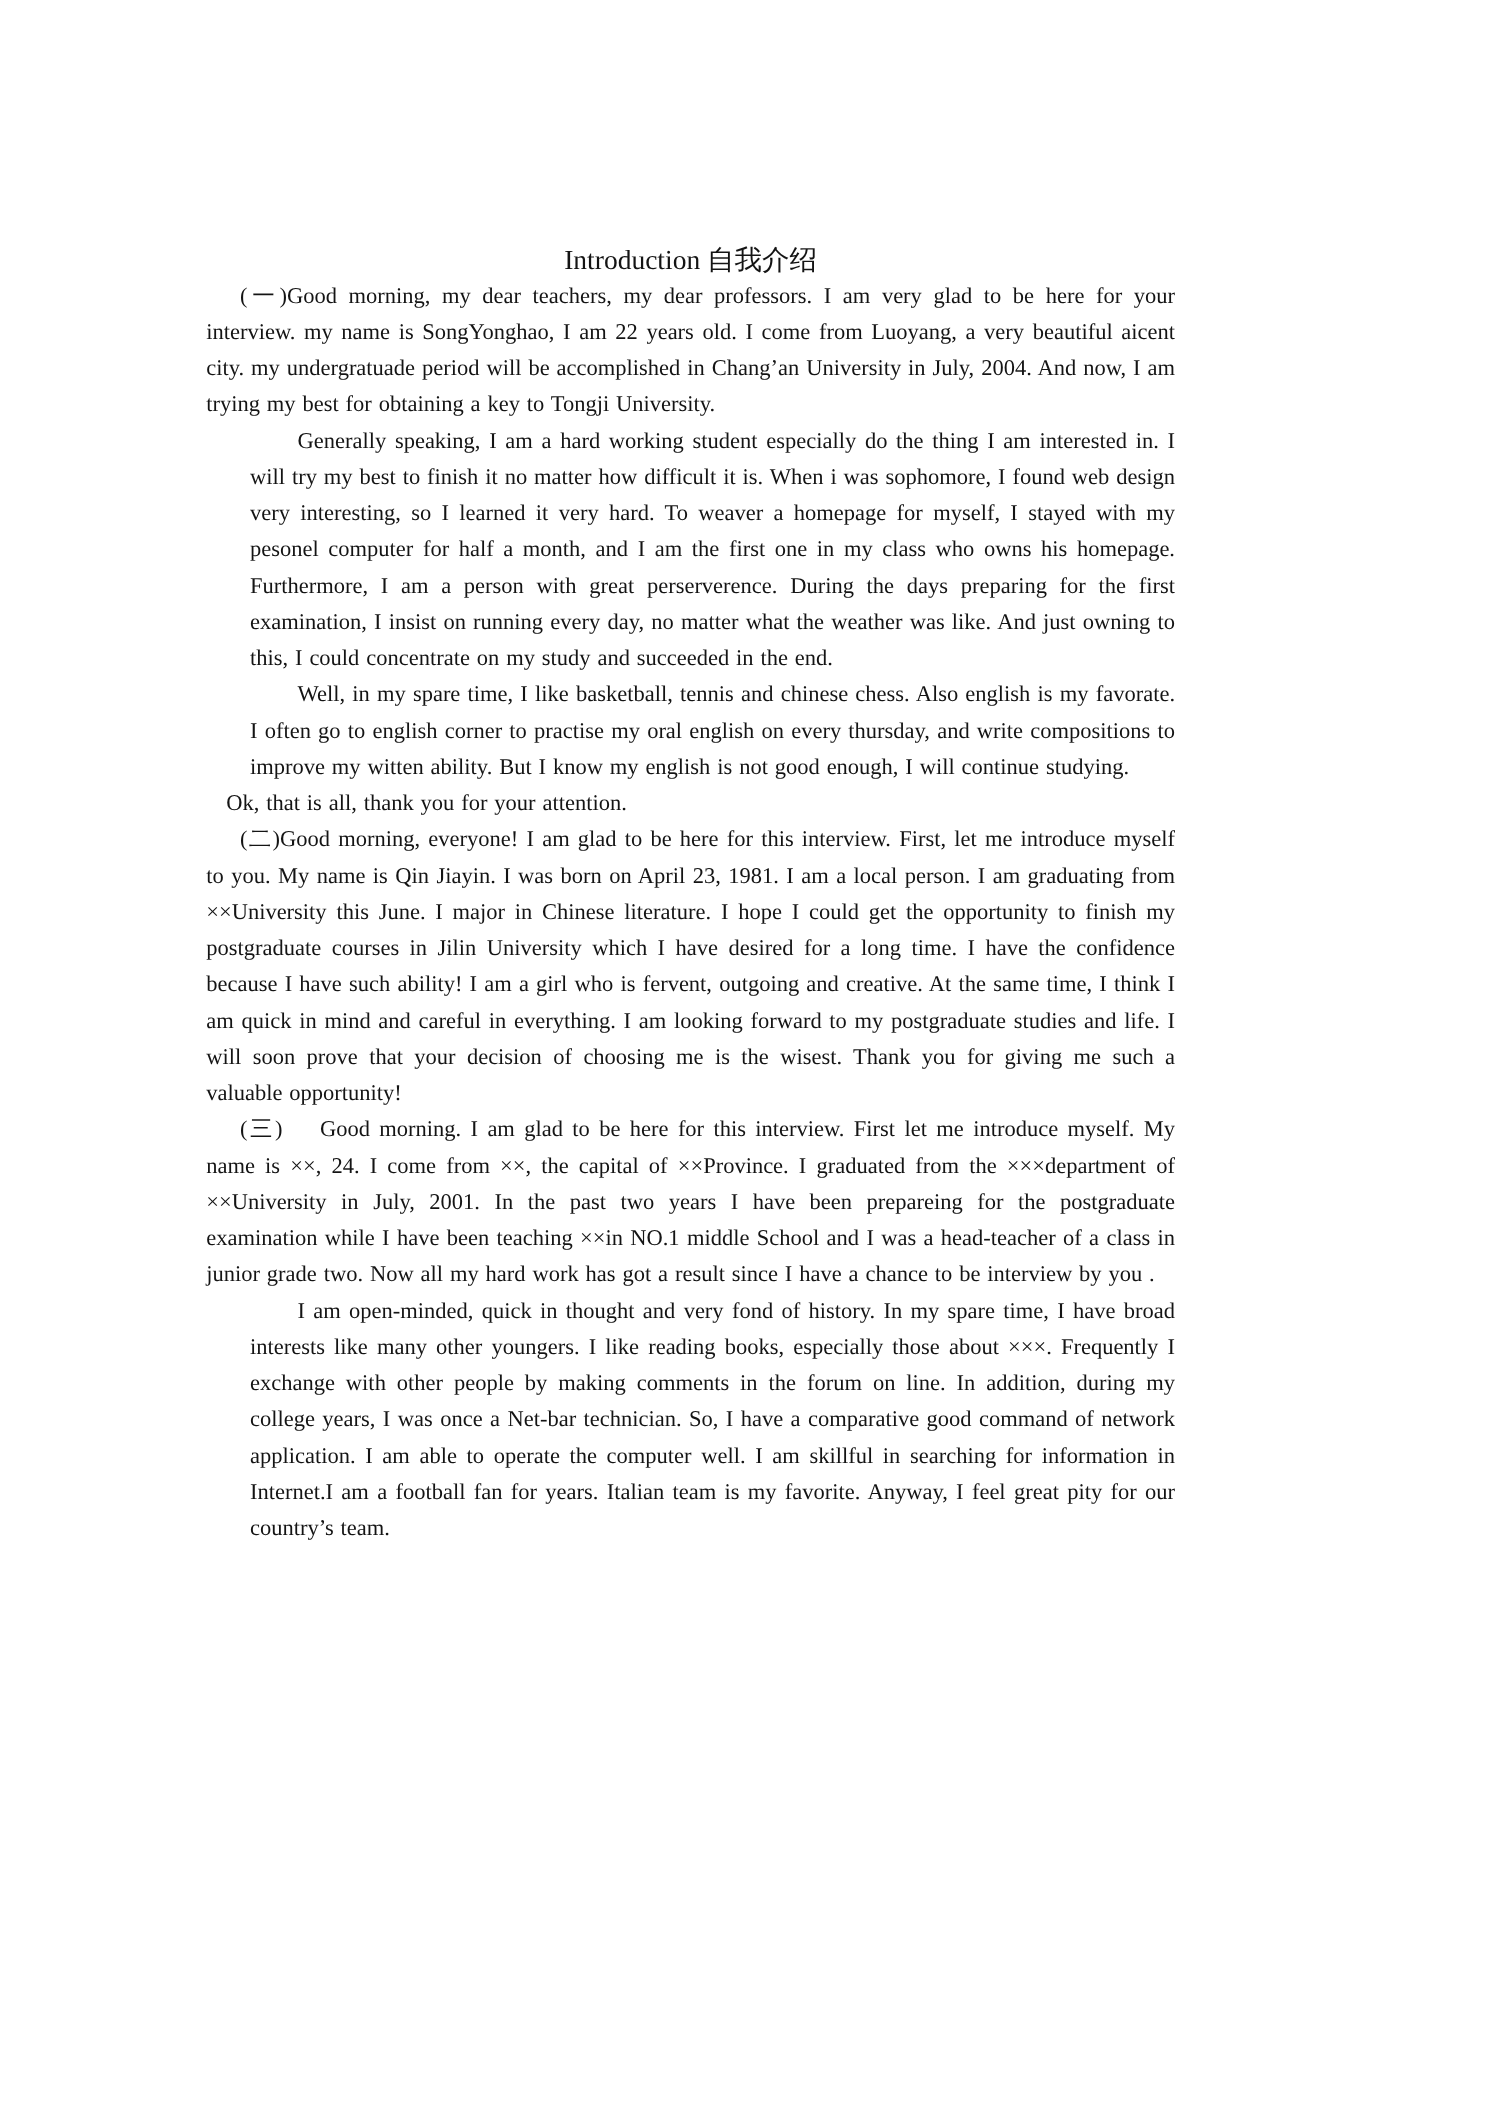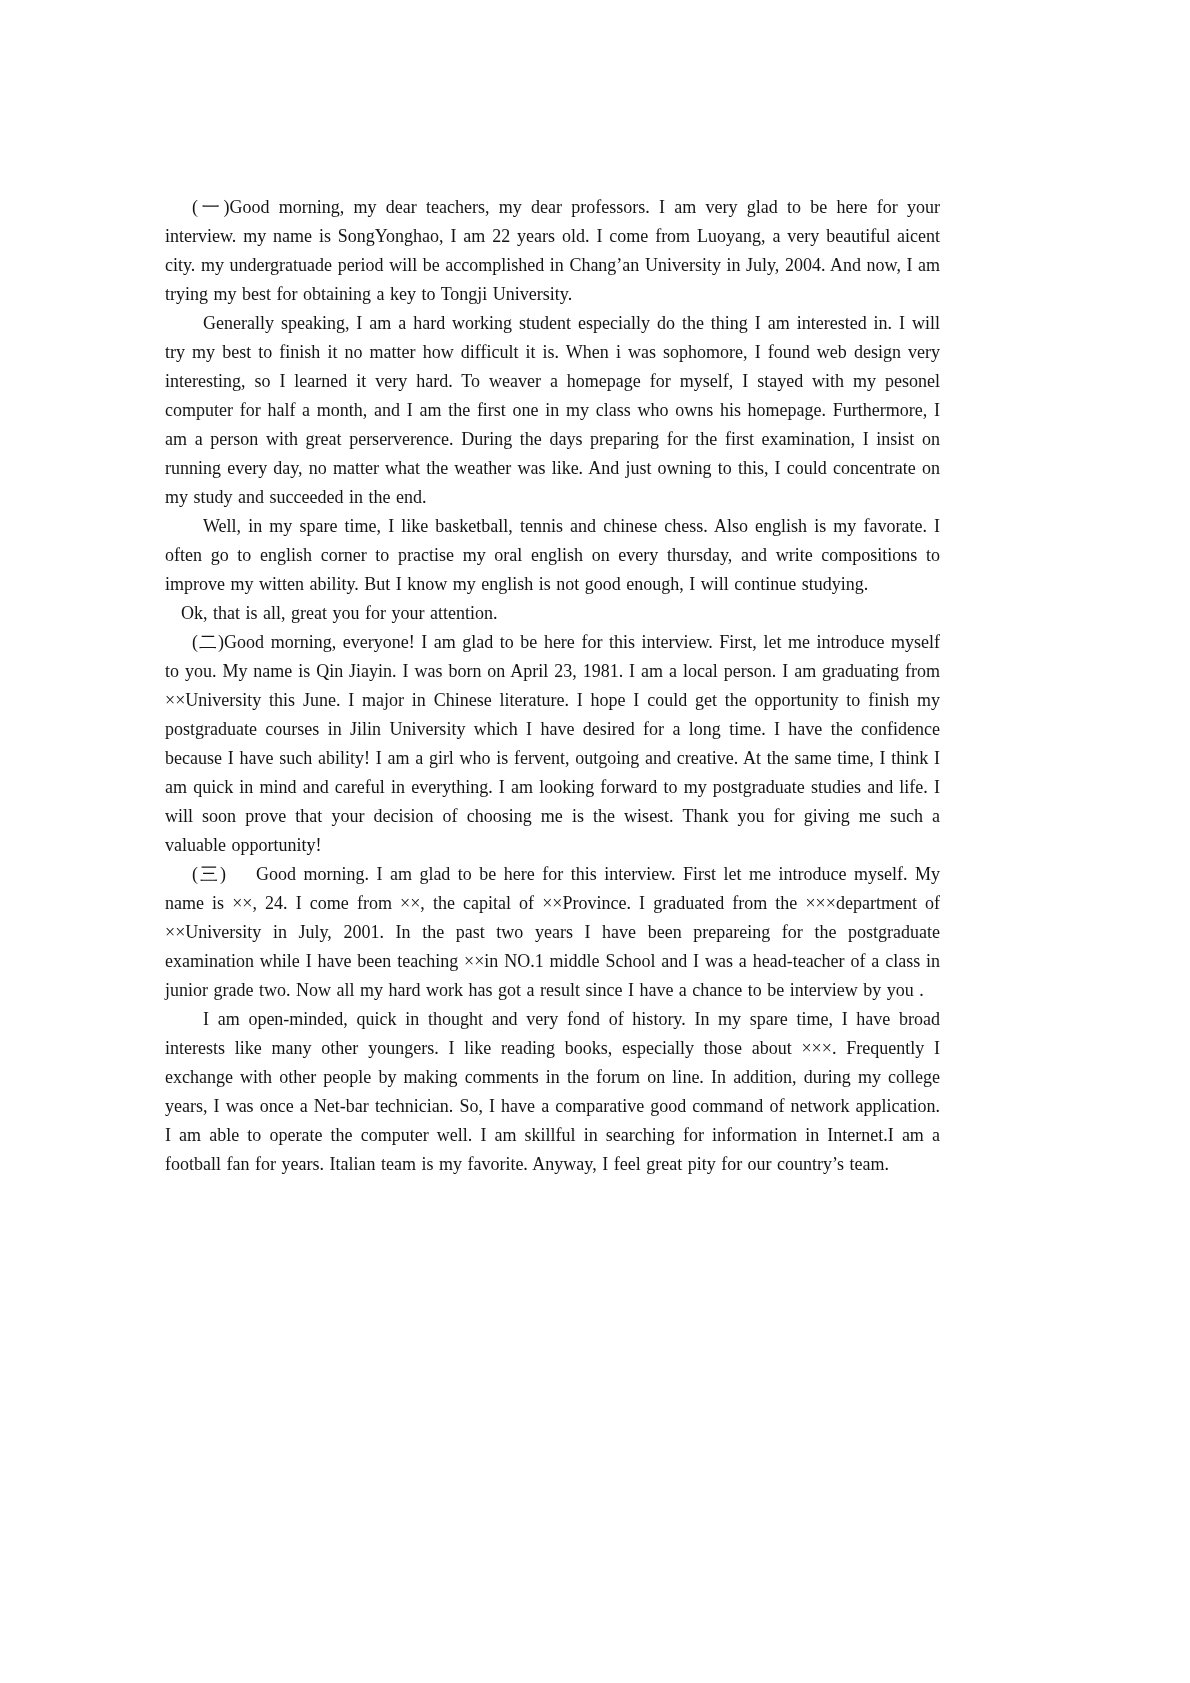--- a/index.html
+++ b/index.html
@@ -35,29 +35,30 @@
   .doc-body p {
     margin: 0;
     font-size: 18px;
     line-height: 29px;
     text-align: justify;
     text-justify: inter-word;
     word-spacing: 1px;
   }
   .doc-body p.indent-sm { text-indent: 16px; }
   .doc-body p.indent-md { text-indent: 27px; }
-  .doc-body p.indent-lg { text-indent: 38px; }
+  .doc-body p.indent-lg { text-indent: 38px; margin-left: 35px; }
 </style>
 </head>
 <body>
 
 <div class="page">
+  <h1 class="doc-title">Introduction  自我介绍</h1>
 
   <div class="doc-body">
     <p class="indent-md">(一)Good morning, my dear teachers, my dear professors. I am very glad to be here for your interview. my name is SongYonghao, I am 22 years old. I come from Luoyang, a very beautiful aicent city. my undergratuade period will be accomplished in Chang’an University in July, 2004. And now, I am trying my best for obtaining a key to Tongji University.</p>
     <p class="indent-lg">Generally speaking, I am a hard working student especially do the thing I am interested in. I will try my best to finish it no matter how difficult it is. When i was sophomore, I found web design very interesting, so I learned it very hard. To weaver a homepage for myself, I stayed with my pesonel computer for half a month, and I am the first one in my class who owns his homepage. Furthermore, I am a person with great perserverence. During the days preparing for the first examination, I insist on running every day, no matter what the weather was like. And just owning to this, I could concentrate on my study and succeeded in the end.</p>
     <p class="indent-lg">Well, in my spare time, I like basketball, tennis and chinese chess. Also english is my favorate. I often go to english corner to practise my oral english on every thursday, and write compositions to improve my witten ability. But I know my english is not good enough, I will continue studying.</p>
-    <p class="indent-sm">Ok, that is all, great you for your attention.</p>
+    <p class="indent-sm">Ok, that is all, thank you for your attention.</p>
     <p class="indent-md">(二)Good morning, everyone! I am glad to be here for this interview. First, let me introduce myself to you. My name is Qin Jiayin. I was born on April 23, 1981. I am a local person. I am graduating from ××University this June. I major in Chinese literature. I hope I could get the opportunity to finish my postgraduate courses in Jilin University which I have desired for a long time. I have the confidence because I have such ability! I am a girl who is fervent, outgoing and creative. At the same time, I think I am quick in mind and careful in everything. I am looking forward to my postgraduate studies and life. I will soon prove that your decision of choosing me is the wisest. Thank you for giving me such a valuable opportunity!</p>
     <p class="indent-md">(三)&nbsp;&nbsp;&nbsp;&nbsp;Good morning. I am glad to be here for this interview. First let me introduce myself. My name is ××, 24. I come from ××, the capital of ××Province. I graduated from the ×××department of ××University in July, 2001. In the past two years I have been prepareing for the postgraduate examination while I have been teaching ××in NO.1 middle School and I was a head-teacher of a class in junior grade two. Now all my hard work has got a result since I have a chance to be interview by you .</p>
     <p class="indent-lg">I am open-minded, quick in thought and very fond of history. In my spare time, I have broad interests like many other youngers. I like reading books, especially those about ×××. Frequently I exchange with other people by making comments in the forum on line. In addition, during my college years, I was once a Net-bar technician. So, I have a comparative good command of network application. I am able to operate the computer well. I am skillful in searching for information in Internet.I am a football fan for years. Italian team is my favorite. Anyway, I feel great pity for our country’s team.</p>
   </div>
 </div>
 
 </body></html>

